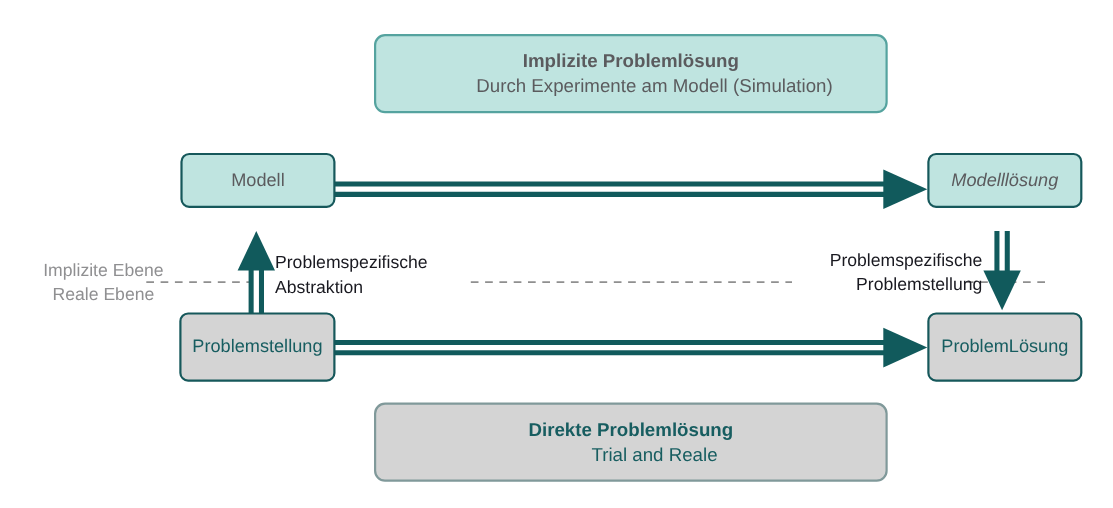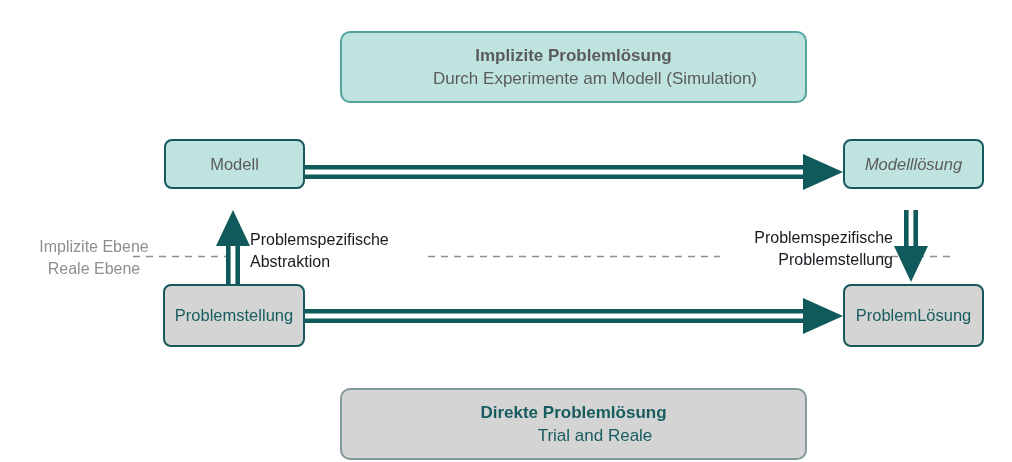--- a/index.html
+++ b/index.html
@@ -13,21 +13,21 @@
     position:relative; width:1012px; height:462px; background:#ffffff;
     font-family:"Liberation Sans","DejaVu Sans",sans-serif; overflow:hidden;
   }
   .canvas *{box-sizing:border-box;}
   svg.layer{position:absolute; left:0; top:0; z-index:1;}
   .box{position:absolute; z-index:2; display:flex; flex-direction:column;
        align-items:center; justify-content:center; text-align:center;}
   .banner{border-radius:10px; width:467px; height:72px; left:340px;}
   .banner-top{top:31px; background:var(--teal-fill,#bfe4e0);
        border:2px solid var(--banner-teal-border,#55a39f);}
-  .banner-bottom{top:388px; background:var(--gray-fill,#d4d4d4);
+  .banner-bottom{top:366px; background:var(--gray-fill,#d4d4d4);
        border:2px solid var(--gray-border,#80999a);}
   .banner .t1{font-size:17px; font-weight:bold; line-height:23px;}
   .banner .t2{font-size:17px; line-height:23px;padding-left:43px;}
   .banner-top .t1, .banner-top .t2{color:var(--gray-text,#5b5b5e);}
   .banner-bottom .t1, .banner-bottom .t2{color:var(--teal-text,#175d60);}
   .node{border-radius:8px; border:2px solid var(--teal-border,#16585b);
         font-size:16.5px;}
   .node-teal{background:var(--teal-fill,#bfe4e0); color:var(--gray-text,#5b5b5e);
         left:164px; width:141px; height:50px; top:139px;}
   #node-modellloesung{left:843px;font-style:italic;}

